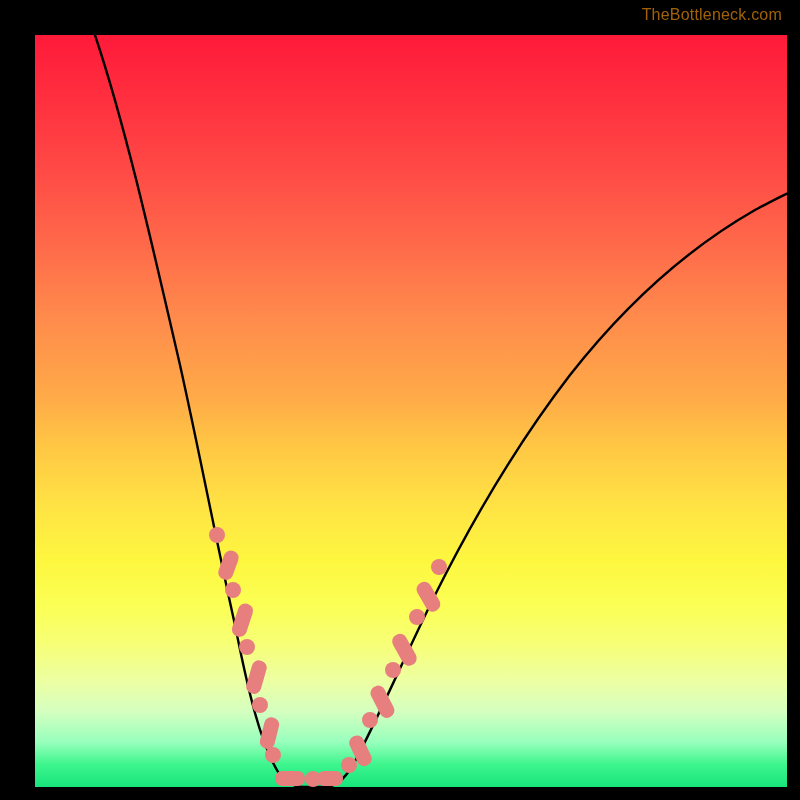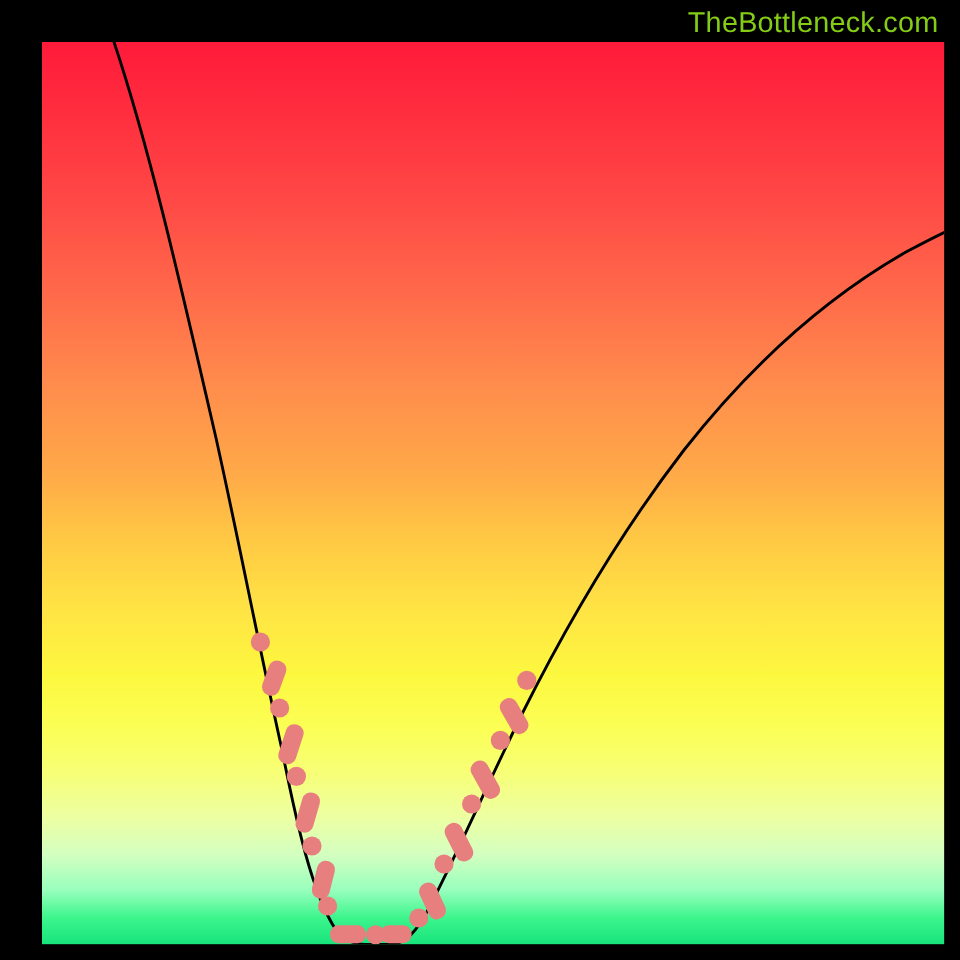--- a/index.html
+++ b/index.html
@@ -44,22 +44,22 @@
       #d4ffc0 90%,
       #98ffbd 94%,
       #3ef58d 97%,
       #17e47c 100%
     );
   }
   .watermark {
     position: absolute;
     top: 6px;
     right: 18px;
-    color: #84cc16;
-    font-size: 24px;
+    color: #a16207;
+    font-size: 16px;
     font-weight: 500;
     letter-spacing: 0.2px;
     user-select: none;
     z-index: 5;
   }
   svg.curves {
     position: absolute;
     inset: 0;
     z-index: 3;
   }

